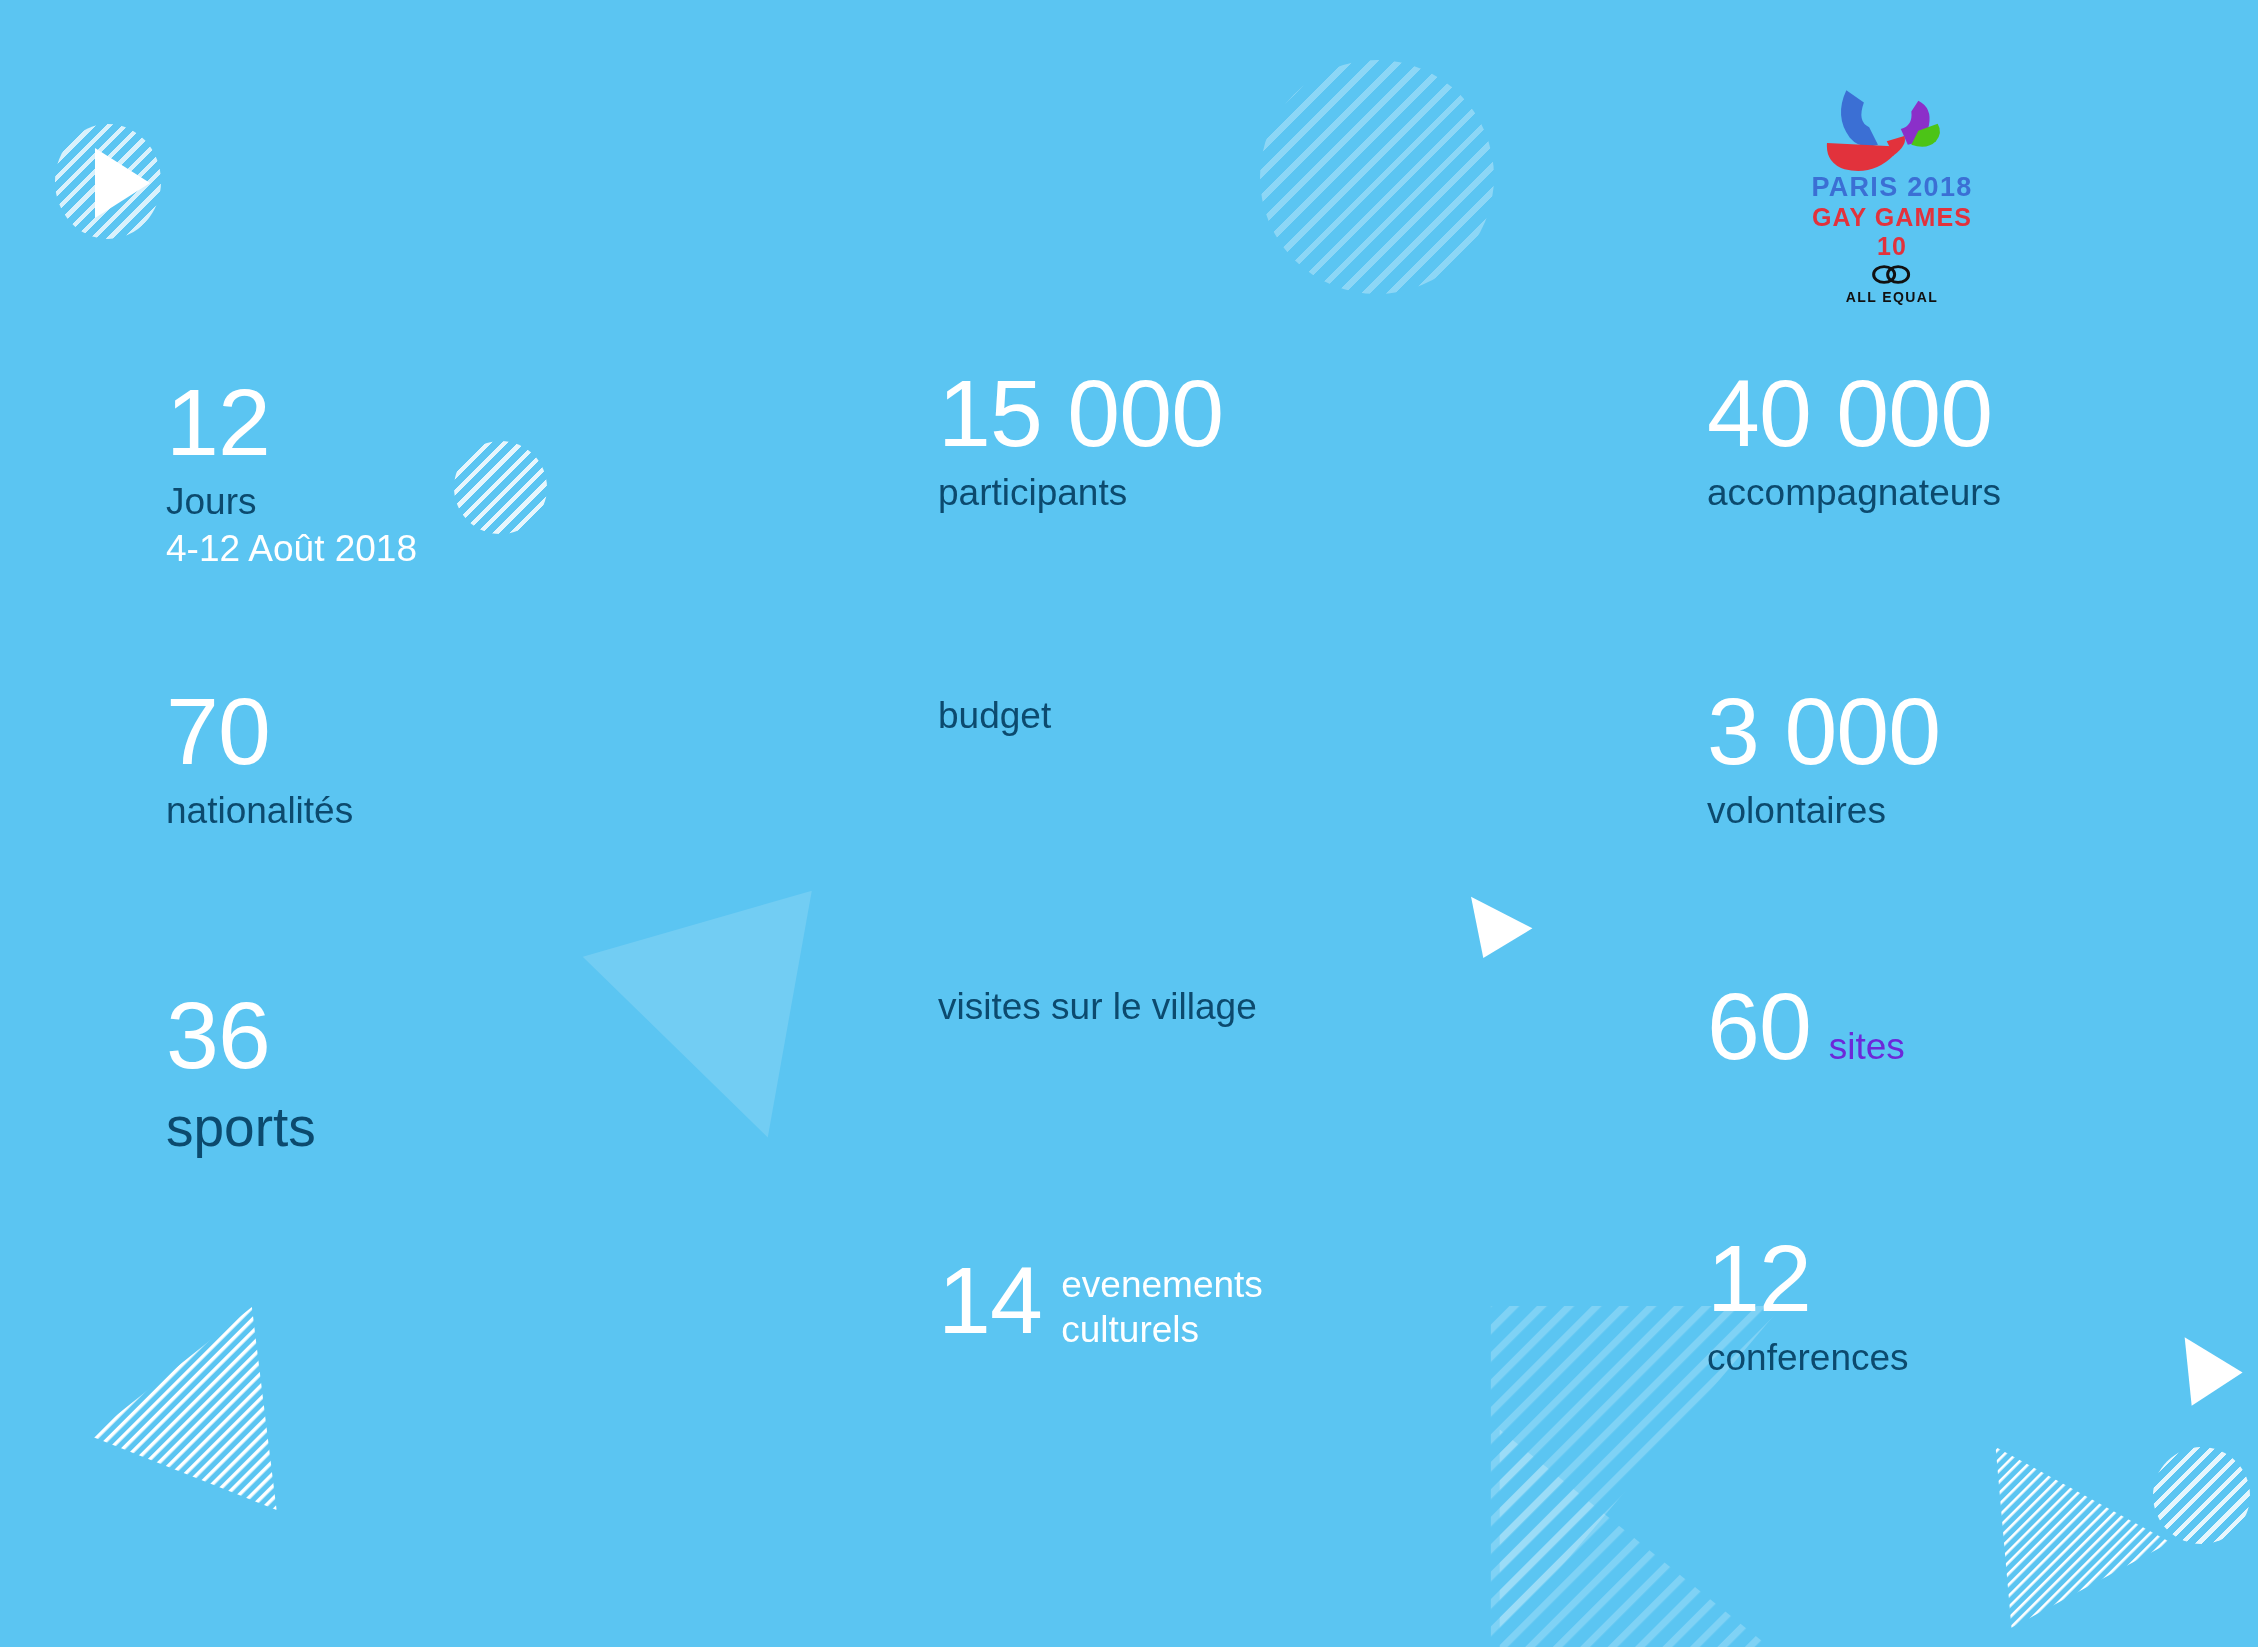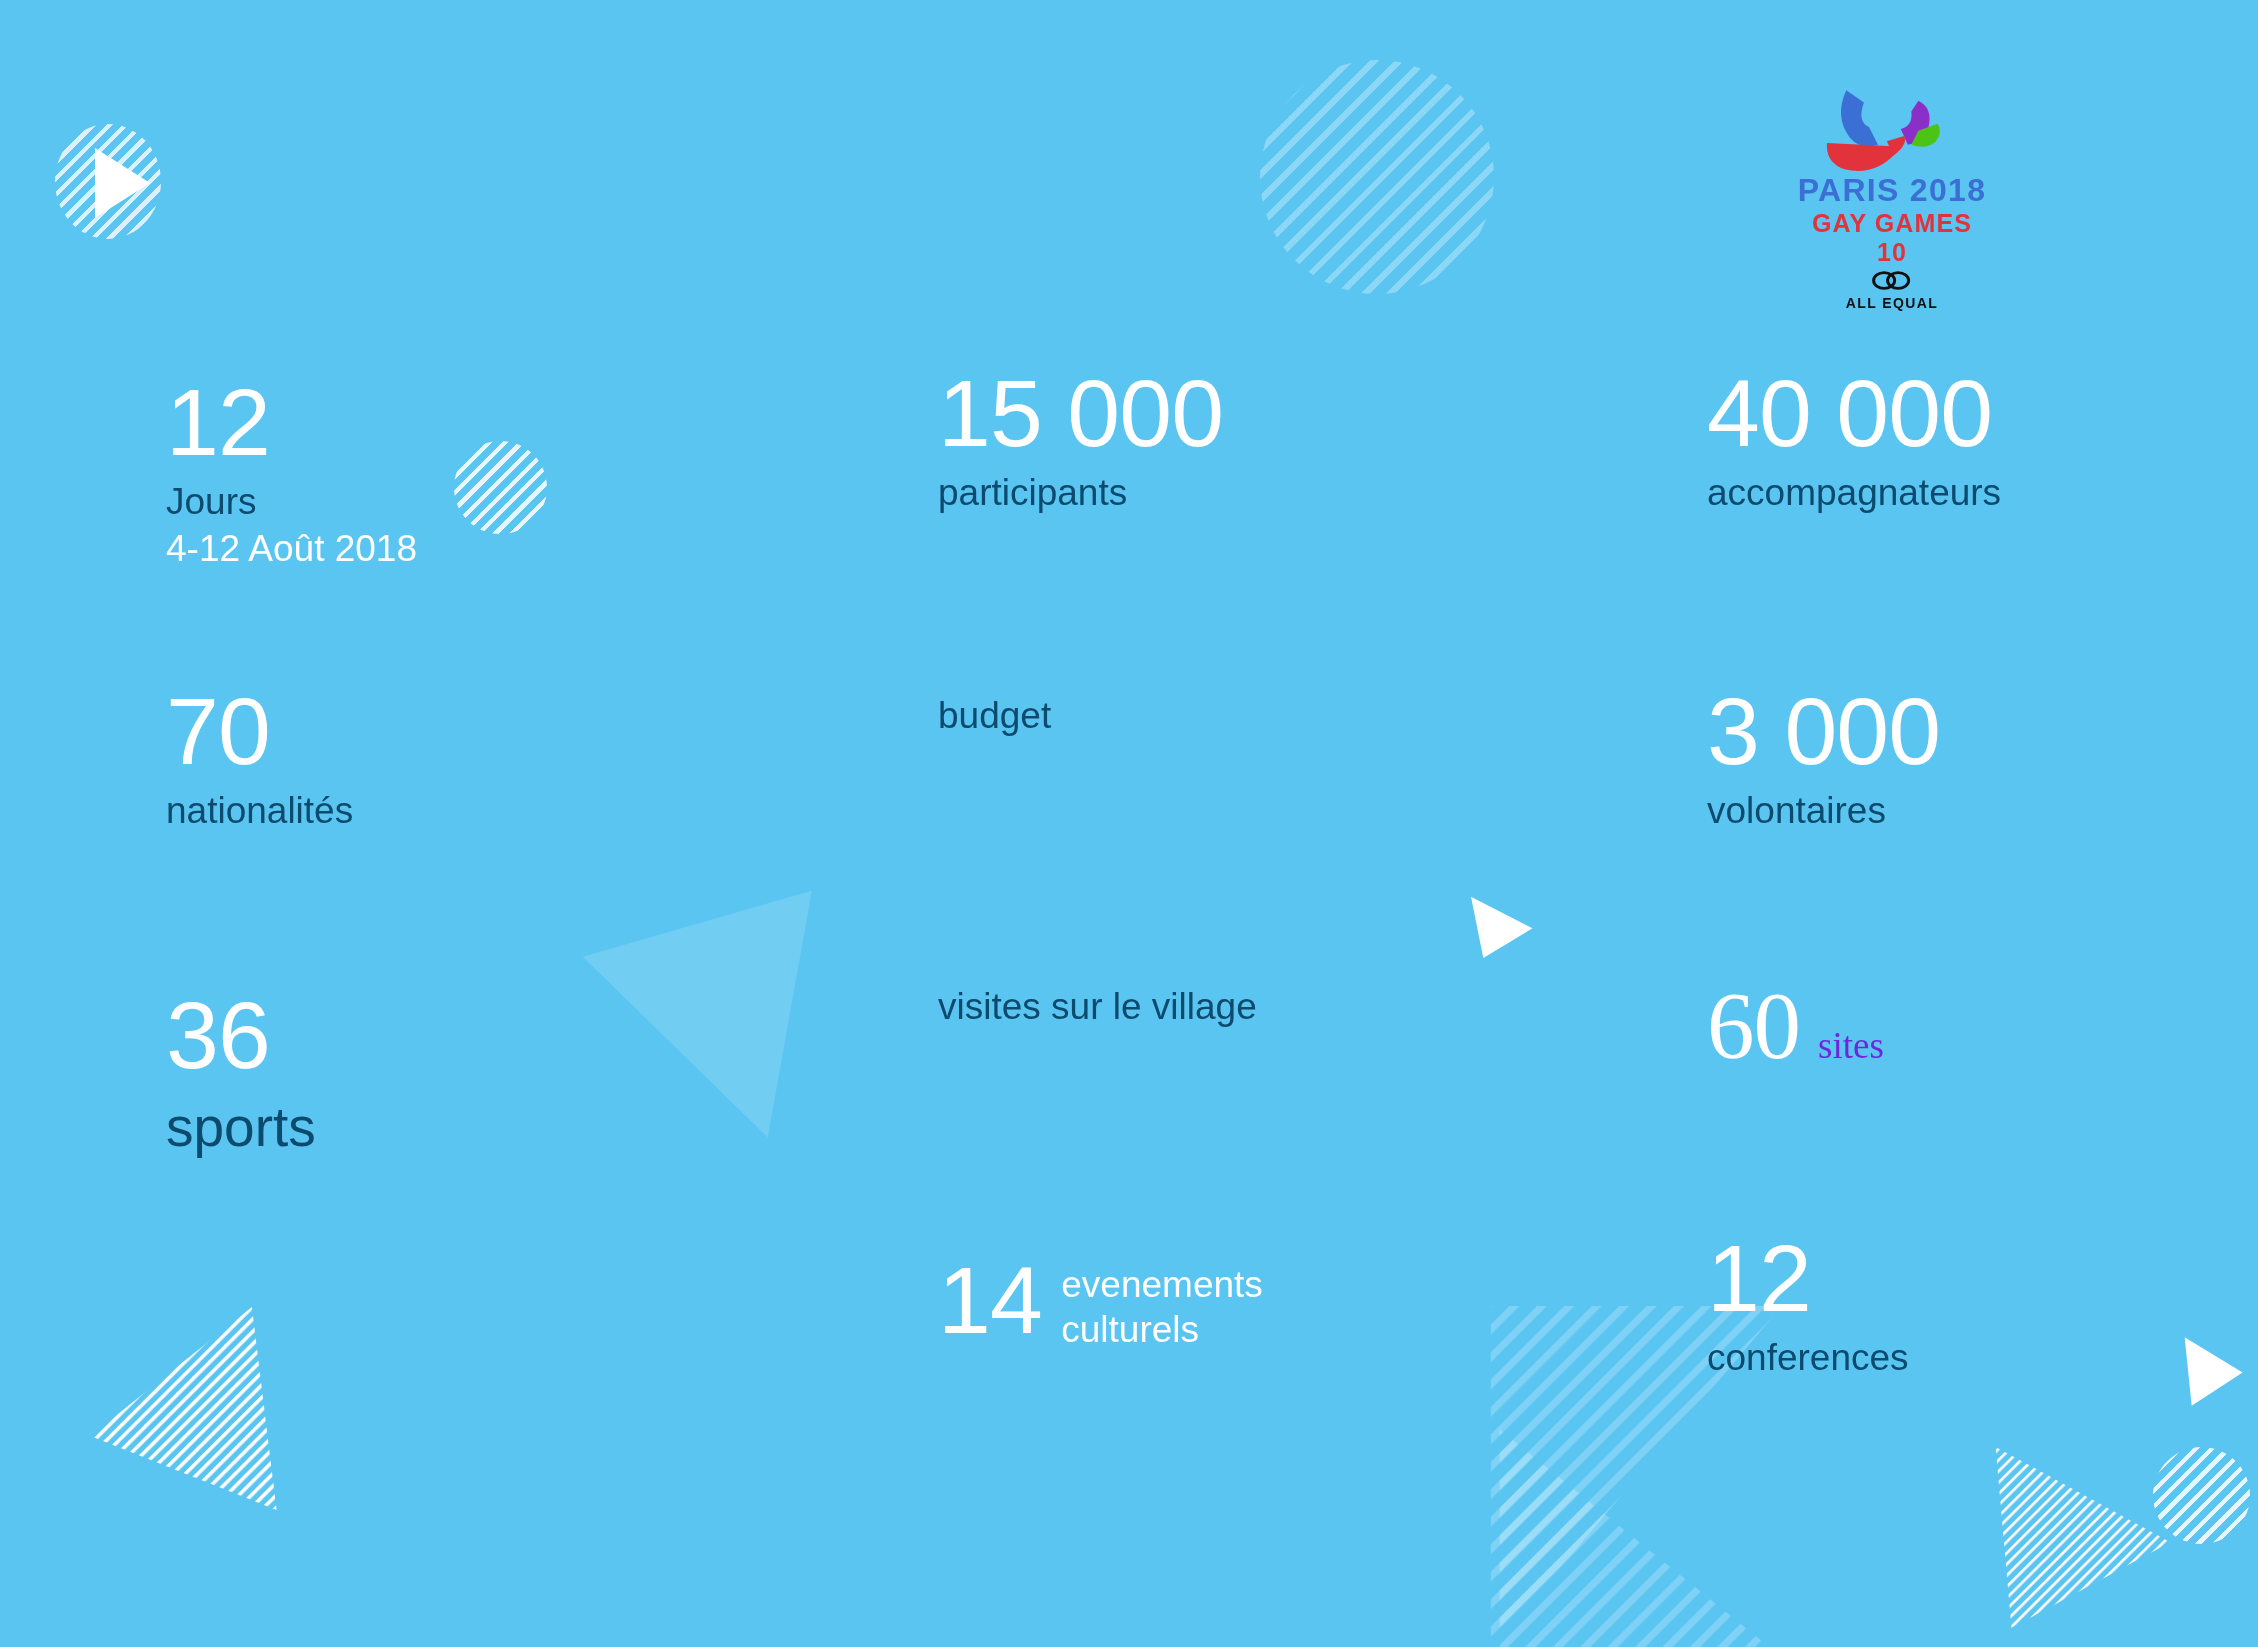--- a/index.html
+++ b/index.html
@@ -62,21 +62,21 @@
 
   
   #logo {
     position:absolute;
     left:1795px; top:71px;
     width:194px; height:203px;
     text-align:center;
   }
   #logo-mark { position:relative; width:194px; height:101px; }
   #logo-line1 {
-    color:#3b6fd4; font-weight:bold; font-size:32px;
+    color:#3b6fd4; font-weight:bold; font-size:27px;
     letter-spacing:1.3px; line-height:1.15;
   }
   #logo-line2 {
     color:#e2323c; font-weight:bold; font-size:25px;
     letter-spacing:1.1px; line-height:1.15;
   }
   #logo-rings { margin-top:3.5px; }
   #logo-allequal {
     color:#111111; font-weight:bold; font-size:14px;
     letter-spacing:1.4px; margin-top:0.9px;
@@ -254,21 +254,21 @@
     <div class="stat" style="top:366px;">
       <div class="stat-number">40 000</div>
       <div class="stat-label">accompagnateurs</div>
     </div>
 
     <div class="stat" style="top:684px;">
       <div class="stat-number">3 000</div>
       <div class="stat-label">volontaires</div>
     </div>
 
-    <div class="stat inline-row" style="top:979px;font-family:Liberation Serif, serif;">
+    <div class="stat inline-row" style="top:979px;">
       <div class="stat-number">60</div>
       <div class="inline-label">sites</div>
     </div>
 
     <div class="stat" style="top:1231px;">
       <div class="stat-number">12</div>
       <div class="stat-label">conferences</div>
     </div>
   </div>
 

